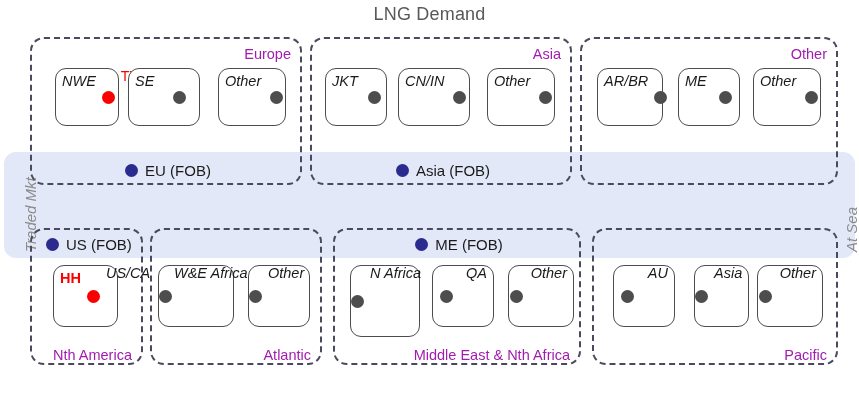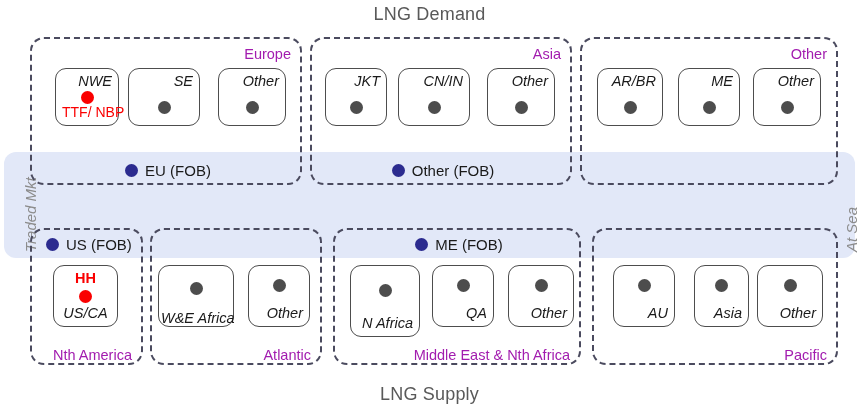--- a/index.html
+++ b/index.html
@@ -99,21 +99,20 @@
   }
 
   
   .node {
     position: absolute;
     box-sizing: border-box;
     border: 1.6px solid #4d4d4d;
     border-radius: 11px;
     background: #ffffff;
     display: flex;
-    flex-direction: column;
     align-items: stretch;
     overflow: visible;
   }
   .node-top,
   .node-bottom {
     font-style: italic;
     font-size: 14.5px;
     color: #1a1a1a;
     line-height: 1.05;
     white-space: nowrap;
@@ -159,21 +158,20 @@
   }
 </style>
 </head>
 <body>
 
 <div id="canvas">
 
   <div class="traded-band"></div>
 
   <div class="diagram-title" id="title-demand">LNG Demand</div>
-  <div class="diagram-title" id="title-supply">LNG Supply</div>
 
   <div class="side-label" id="side-traded">Traded Mkt</div>
   <div class="side-label" id="side-atsea">At Sea</div>
 
   <div id="groups-layer">
       <div class="group" style="left: 30px; top: 37px; width: 272px; height: 148px;">
         <div class="group-caption" style="right: 9px; top: 7px;">Europe</div>
         <div class="fob-tag" style="top: 123px; left: 0px; width: 272px; justify-content: center;">
           <span class="fob-dot"></span>
           <span>EU (FOB)</span>
@@ -195,21 +193,21 @@
       <div class="node demand" style="left: 218px; top: 68px; width: 68px; height: 58px;">
         <div class="node-top">Other</div>
         <div class="node-dot-row">
           <span class="node-dot"></span>
         </div>
       </div>
       <div class="group" style="left: 310px; top: 37px; width: 262px; height: 148px;">
         <div class="group-caption" style="right: 9px; top: 7px;">Asia</div>
         <div class="fob-tag" style="top: 123px; left: 0px; width: 262px; justify-content: center;">
           <span class="fob-dot"></span>
-          <span>Other (FOB)</span>
+          <span>Asia (FOB)</span>
         </div>
       </div>
       <div class="node demand" style="left: 325px; top: 68px; width: 62px; height: 58px;">
         <div class="node-top">JKT</div>
         <div class="node-dot-row">
           <span class="node-dot"></span>
         </div>
       </div>
       <div class="node demand" style="left: 398px; top: 68px; width: 72px; height: 58px;">
         <div class="node-top">CN/IN</div>

